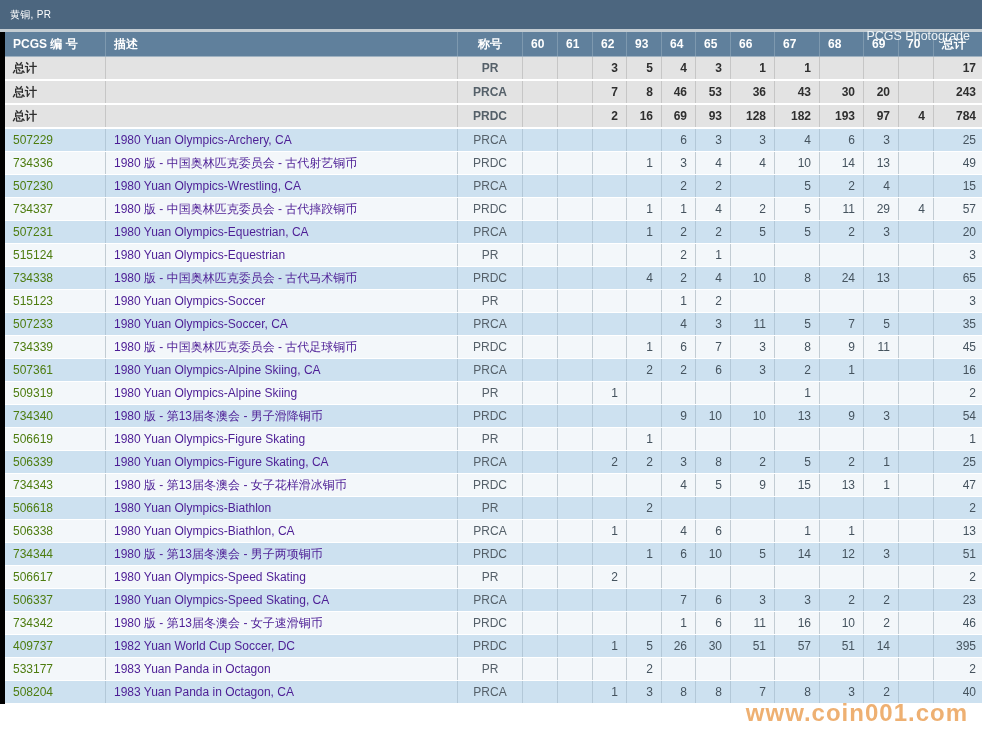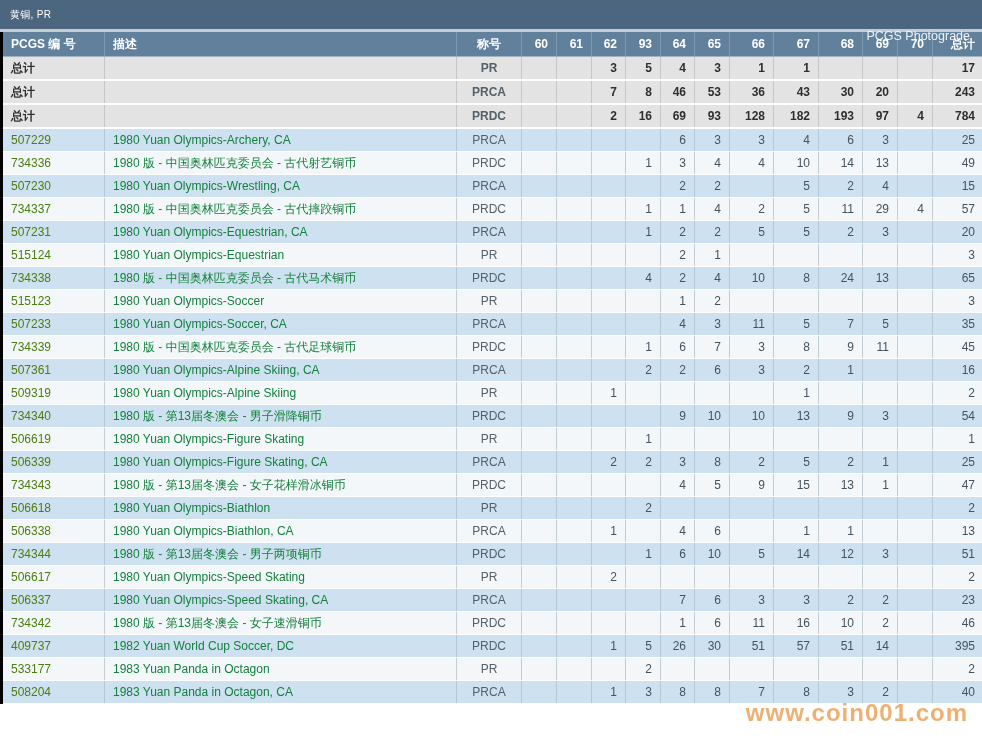--- a/index.html
+++ b/index.html
@@ -13,41 +13,41 @@
     padding:0 12px 0 10px; border-bottom:3px solid #c3ccd2;
   }
   .titlebar .title { font-size:10px; font-weight:normal; letter-spacing:.3px; }
   .titlebar .right-label { font-size:12.5px; color:#eef3f6; cursor:pointer;margin-top:43px; }
 
   table { width:982px; border-collapse:collapse; table-layout:fixed; }
   th, td {
     font-size:12px; line-height:16px; padding:3px 8px;
     border-right:1px solid #c2ccd3; overflow:hidden; white-space:nowrap;
   }
-  th:first-child, td:first-child { border-left:3px solid #000000;margin-left:47px; }
+  th:first-child, td:first-child { border-left:5px solid #000000;margin-left:47px; }
 
   thead th {
     background:#60809c; color:#fff; font-weight:bold;
     border-right:1px solid #7e99af; border-bottom:1px solid #9fb2c1;
     padding-top:4px; padding-bottom:4px;
   }
   thead th.c-num, thead th.c-desc { text-align:left; }
   thead th.c-desig { text-align:center; }
-  thead th.c-g, thead th.c-total { text-align:right; }
+  thead th.c-g, thead th.c-total { text-align:left; }
 
   td { border-bottom:1px solid #ffffff; color:#45535e; }
   .total-row td {
     background:#e3e3e3; color:#2f2f2f; font-weight:bold;
     border-bottom:2px solid #ffffff; border-right:1px solid #c6c6c6;
   }
   #rows-body tr:nth-child(odd) td { background:#cde1f0; border-right:1px solid #b3c8d8; }
   #rows-body tr:nth-child(even) td { background:#f3f7fa; }
 
   td.c-num a { color:#4d7c0f; text-decoration:none; }
-  td.c-desc { color:#15803d; }
+  td.c-desc { color:#4c1d95; }
   td.c-desig { text-align:center; color:#556069; }
   td.c-g, td.c-total { text-align:right; }
 
   .watermark {
     position:absolute; top:699px; right:14px;
     font-size:24px; font-weight:bold; letter-spacing:1px;
     color:#e8923c; opacity:.72; pointer-events:none;
   }
 </style>
 </head>

